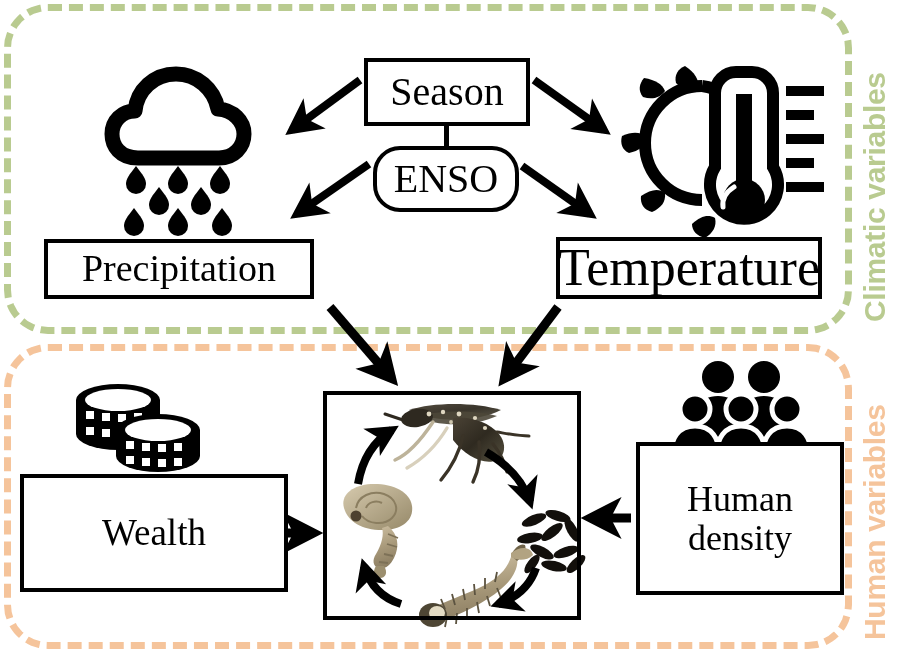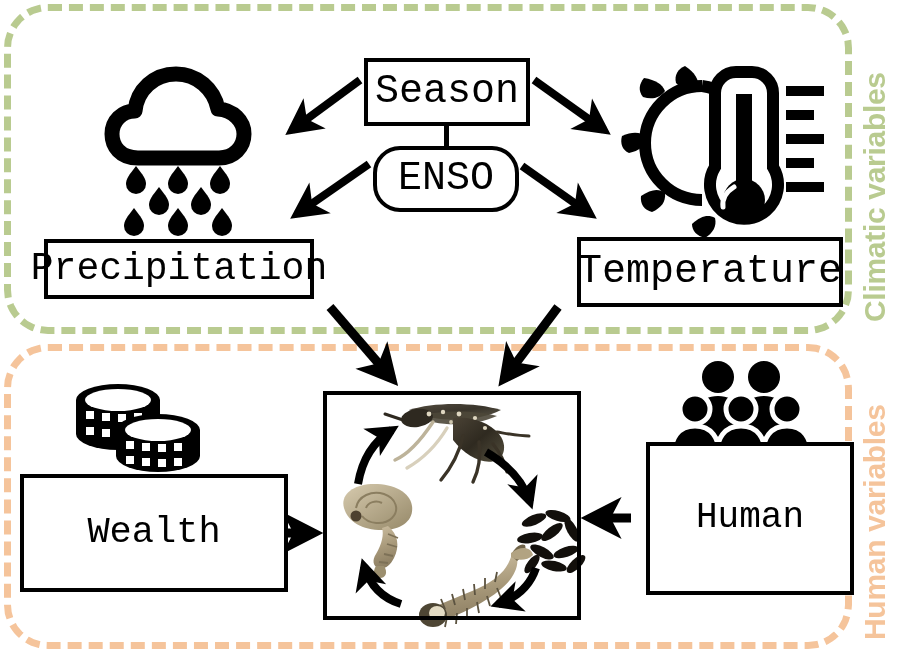--- a/index.html
+++ b/index.html
@@ -53,28 +53,28 @@
     position: absolute;
     box-sizing: border-box;
     border: 4px solid #000;
     background: #fff;
     color: #000;
     display: flex;
     align-items: center;
     justify-content: center;
     text-align: center;
     line-height: 1.08;
-    font-family: Liberation Mono, monospace;
+    font-family: Liberation Serif, serif;
   }
   #box-season      { left: 364px; top: 58px;  width: 166px; height: 68px;  font-size: 40px; }
   #box-enso        { left: 373px; top: 146px; width: 146px; height: 66px;  font-size: 40px; border-radius: 27px; }
   #box-precip      { left: 44px;  top: 239px; width: 270px; height: 60px;  font-size: 38px; text-align: right; }
-  #box-temp        { left: 577px; top: 237px; width: 266px; height: 70px;  font-size: 40px; }
+  #box-temp        { left: 556px; top: 237px; width: 266px; height: 62px;  font-size: 52px; }
   #box-wealth      { left: 20px;  top: 474px; width: 268px; height: 118px; font-size: 37px; }
-  #box-humanpop    { left: 636px; top: 442px; width: 208px; height: 153px; font-size: 36px; margin-left: 10px; }
+  #box-humanpop    { left: 636px; top: 442px; width: 208px; height: 153px; font-size: 36px; }
   #box-lifecycle   { left: 323px; top: 391px; width: 258px; height: 229px; background:#fff; }
 
   
   #season-enso-link {
     position: absolute;
     left: 444px; top: 124px; width: 5px; height: 24px;
     background: #000;
   }
 
   
@@ -376,18 +376,19 @@
 
   <div class="node-box" id="box-wealth">
     <div>
       <div>Wealth</div>
     </div>
   </div>
 
   <div class="node-box" id="box-humanpop">
     <div>
       <div>Human</div>
+      <div>density</div>
     </div>
   </div>
 
   <div class="node-box" id="box-lifecycle" style="background:transparent;"></div>
 
 </div>
 
 </body></html>

